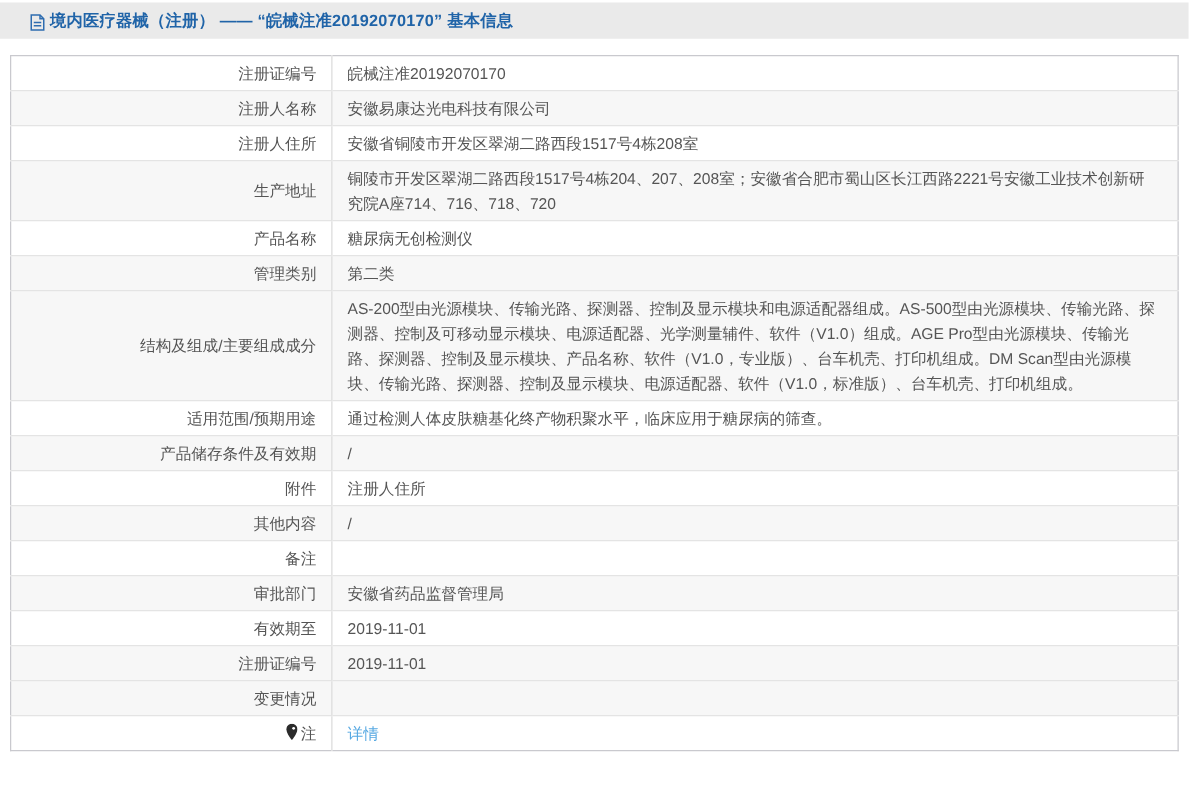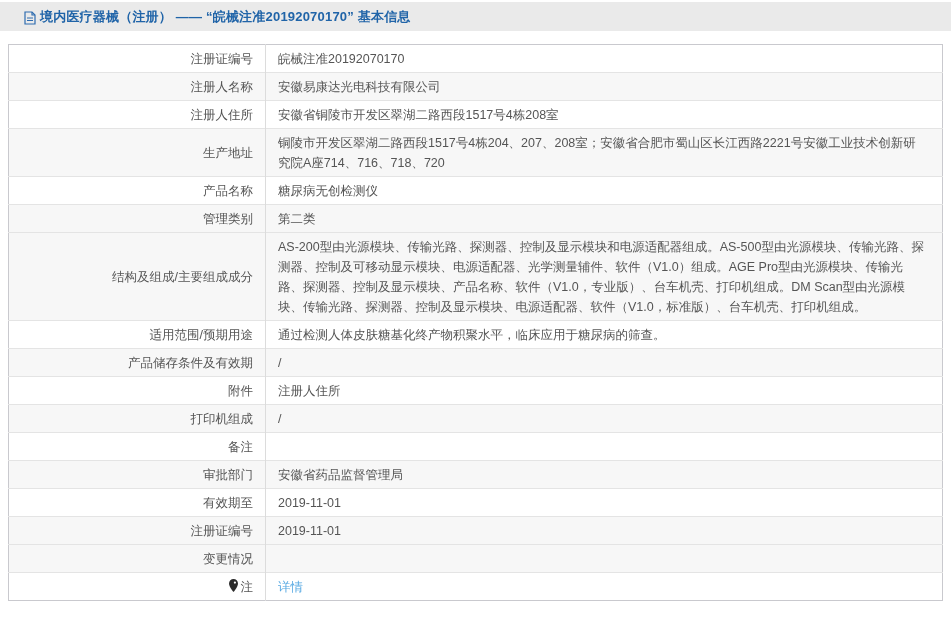--- a/index.html
+++ b/index.html
@@ -133,21 +133,21 @@
       </tr>
       <tr class="row-even">
         <td class="cell-label"><span>产品储存条件及有效期</span></td>
         <td class="cell-value"><span>/</span></td>
       </tr>
       <tr class="row-odd">
         <td class="cell-label"><span>附件</span></td>
         <td class="cell-value"><span>注册人住所</span></td>
       </tr>
       <tr class="row-even">
-        <td class="cell-label"><span>打印机组成</span></td>
+        <td class="cell-label"><span>其他内容</span></td>
         <td class="cell-value"><span>/</span></td>
       </tr>
       <tr class="row-odd">
         <td class="cell-label"><span>备注</span></td>
         <td class="cell-value"><span></span></td>
       </tr>
       <tr class="row-even">
         <td class="cell-label"><span>审批部门</span></td>
         <td class="cell-value"><span>安徽省药品监督管理局</span></td>
       </tr>

